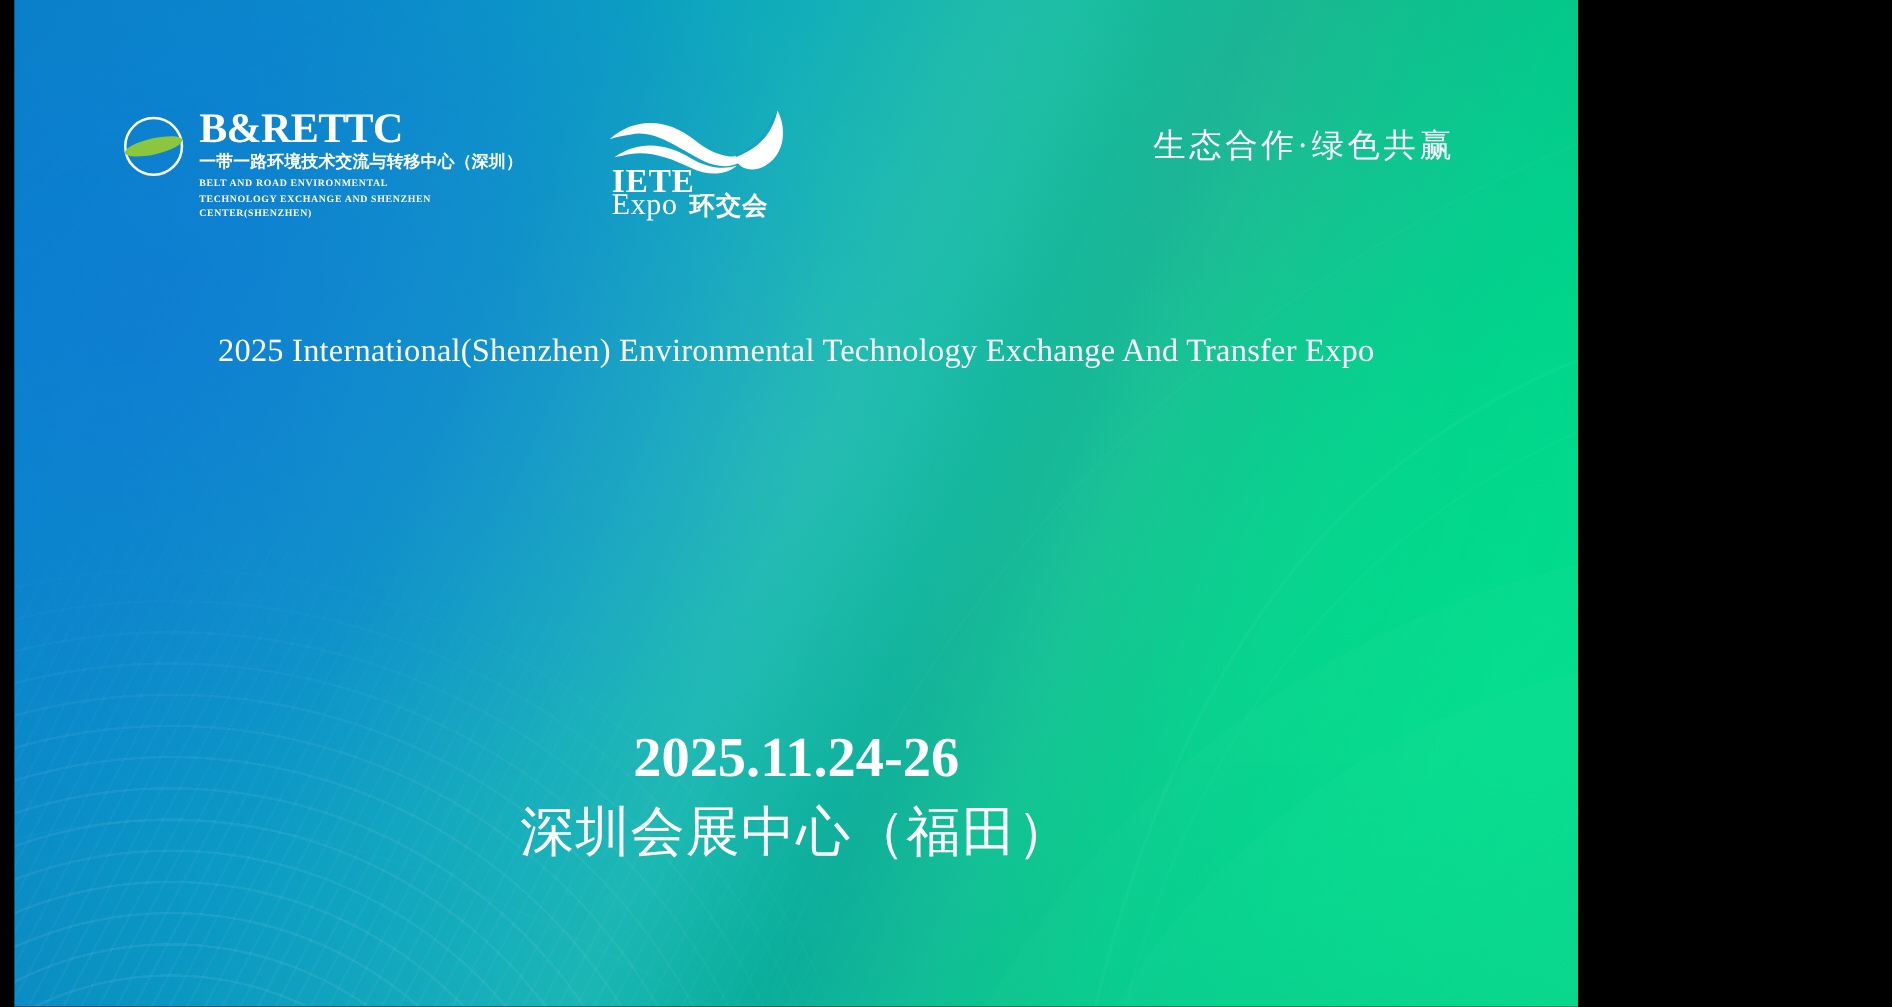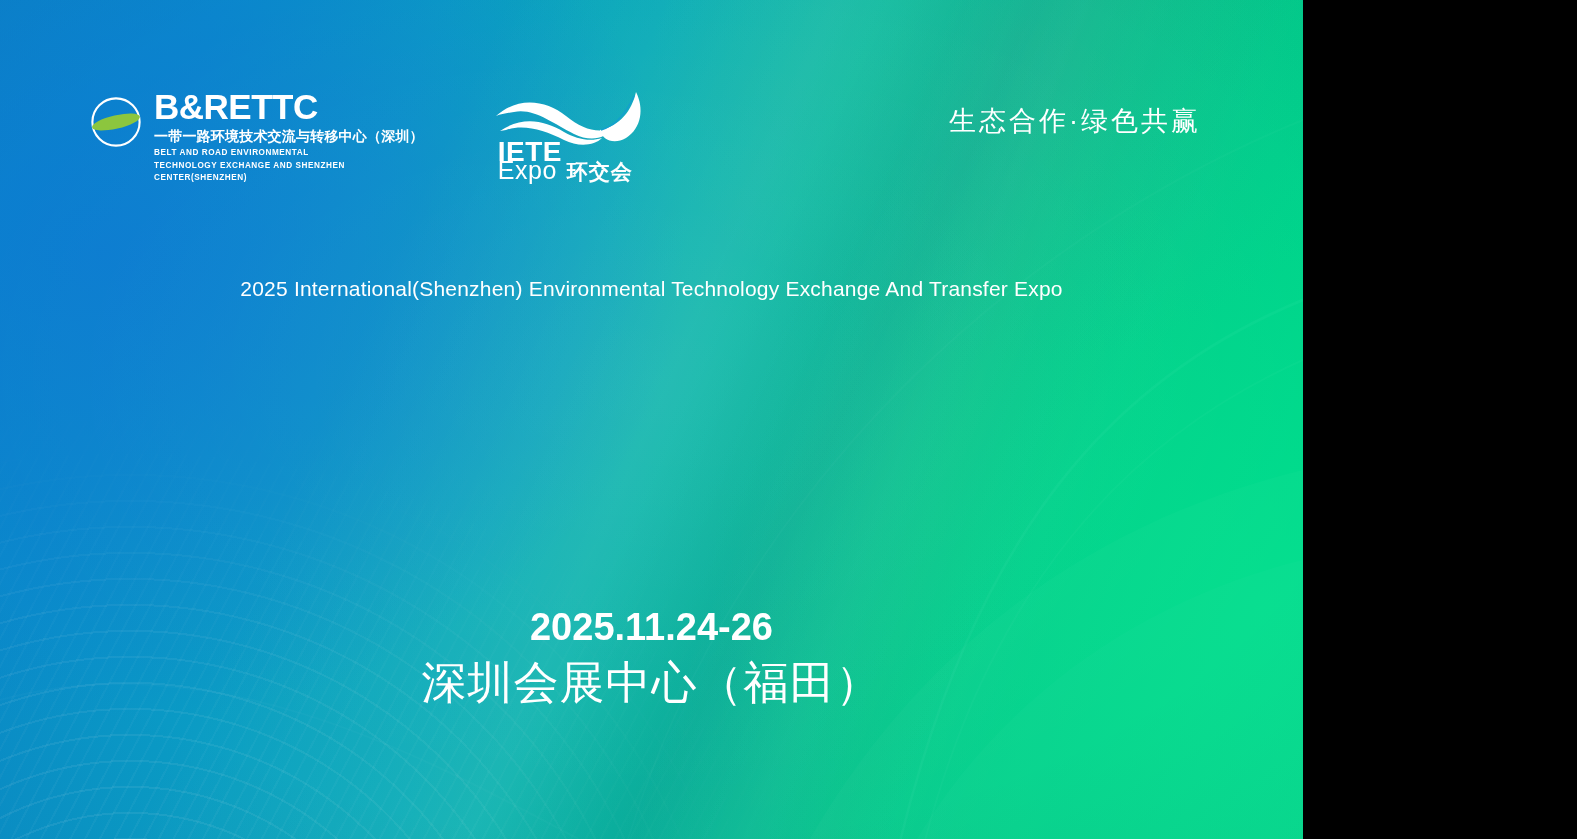--- a/index.html
+++ b/index.html
@@ -3,31 +3,32 @@
 <meta charset="utf-8">
 <style>
   html,body{margin:0;padding:0;background:#000;}
   *{box-sizing:border-box;}
 
   .banner{
     position:relative;
     width:1303px;
     height:839px;
     overflow:hidden;
-    font-family:Liberation Sans, sans-serif;
+    font-family:Liberation Serif, serif;
     background:
       linear-gradient(108deg,
         #0a87c8 0%,
         #0a8ec9 14%,
         #0a9cc4 28%,
         #06aab6 42%,
         #04b79f 56%,
         #06c48c 70%,
         #00cf8b 84%,
         #00d98d 100%);
+    margin-left: 12px;
   }
 
   
   .bg-layer{position:absolute;inset:0;pointer-events:none;}
 
   .bg-radial-blue{
     background:radial-gradient(ellipse 62% 78% at 8% 30%, rgba(12,122,210,.85) 0%, rgba(12,122,210,.45) 38%, rgba(12,122,210,0) 72%);
   }
   .bg-radial-green{
     background:radial-gradient(ellipse 55% 85% at 97% 72%, rgba(0,226,140,.65) 0%, rgba(0,226,140,.25) 45%, rgba(0,226,140,0) 78%);
@@ -136,30 +137,30 @@
   }
   .title-cn1{
     color:#fff;font-weight:bold;font-size:88px;line-height:1.06;
     letter-spacing:0px;white-space:nowrap;
   }
   .title-cn2{
     color:#fff;font-weight:bold;font-size:94px;line-height:1.12;
     letter-spacing:2px;white-space:nowrap;margin-top:4px;
   }
   .title-en{
-    color:#fff;font-size:21px;letter-spacing:.2px;white-space:nowrap;
+    color:#fff;font-size:27px;letter-spacing:.2px;white-space:nowrap;
     margin-top:22px;font-weight:400;
   }
 
   .meta{
     position:absolute;left:0;right:0;top:605px;
     display:flex;flex-direction:column;align-items:center;
   }
   .meta-date{
-    color:#fff;font-size:38px;font-weight:bold;letter-spacing:0px;line-height:1.18;
+    color:#fff;font-size:47px;font-weight:bold;letter-spacing:0px;line-height:1.18;
     white-space:nowrap;
   }
   .meta-venue{
     color:#fff;font-size:45px;font-weight:400;letter-spacing:1px;line-height:1.2;
     white-space:nowrap;margin-top:6px;
   }
 </style>
 </head>
 <body>
 

